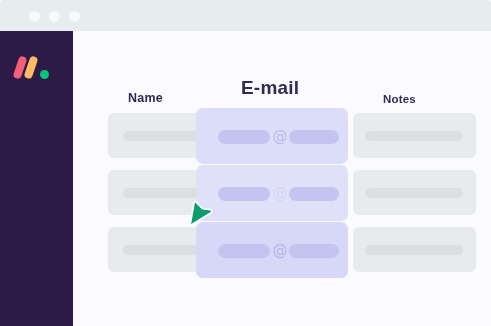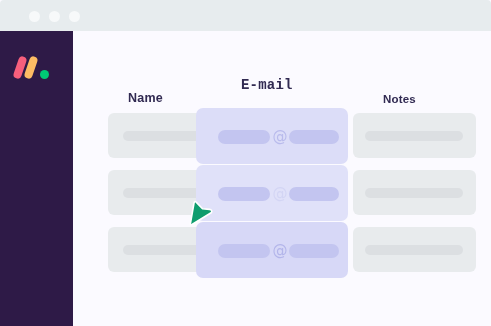--- a/index.html
+++ b/index.html
@@ -108,22 +108,21 @@
     letter-spacing: 0.2px;
   }
   #header-name {
     left: 55px;
     top: 60px;
     font-size: 12.5px;
   }
   #header-email {
     left: 168px;
     top: 46px;
-    font-size: 14px;
-    font-family: Liberation Mono, monospace;
+    font-size: 19px;
   }
   #header-notes {
     left: 310px;
     top: 62px;
     font-size: 11.5px;
     text-align: right;
   }
 
   
   .table-row {

